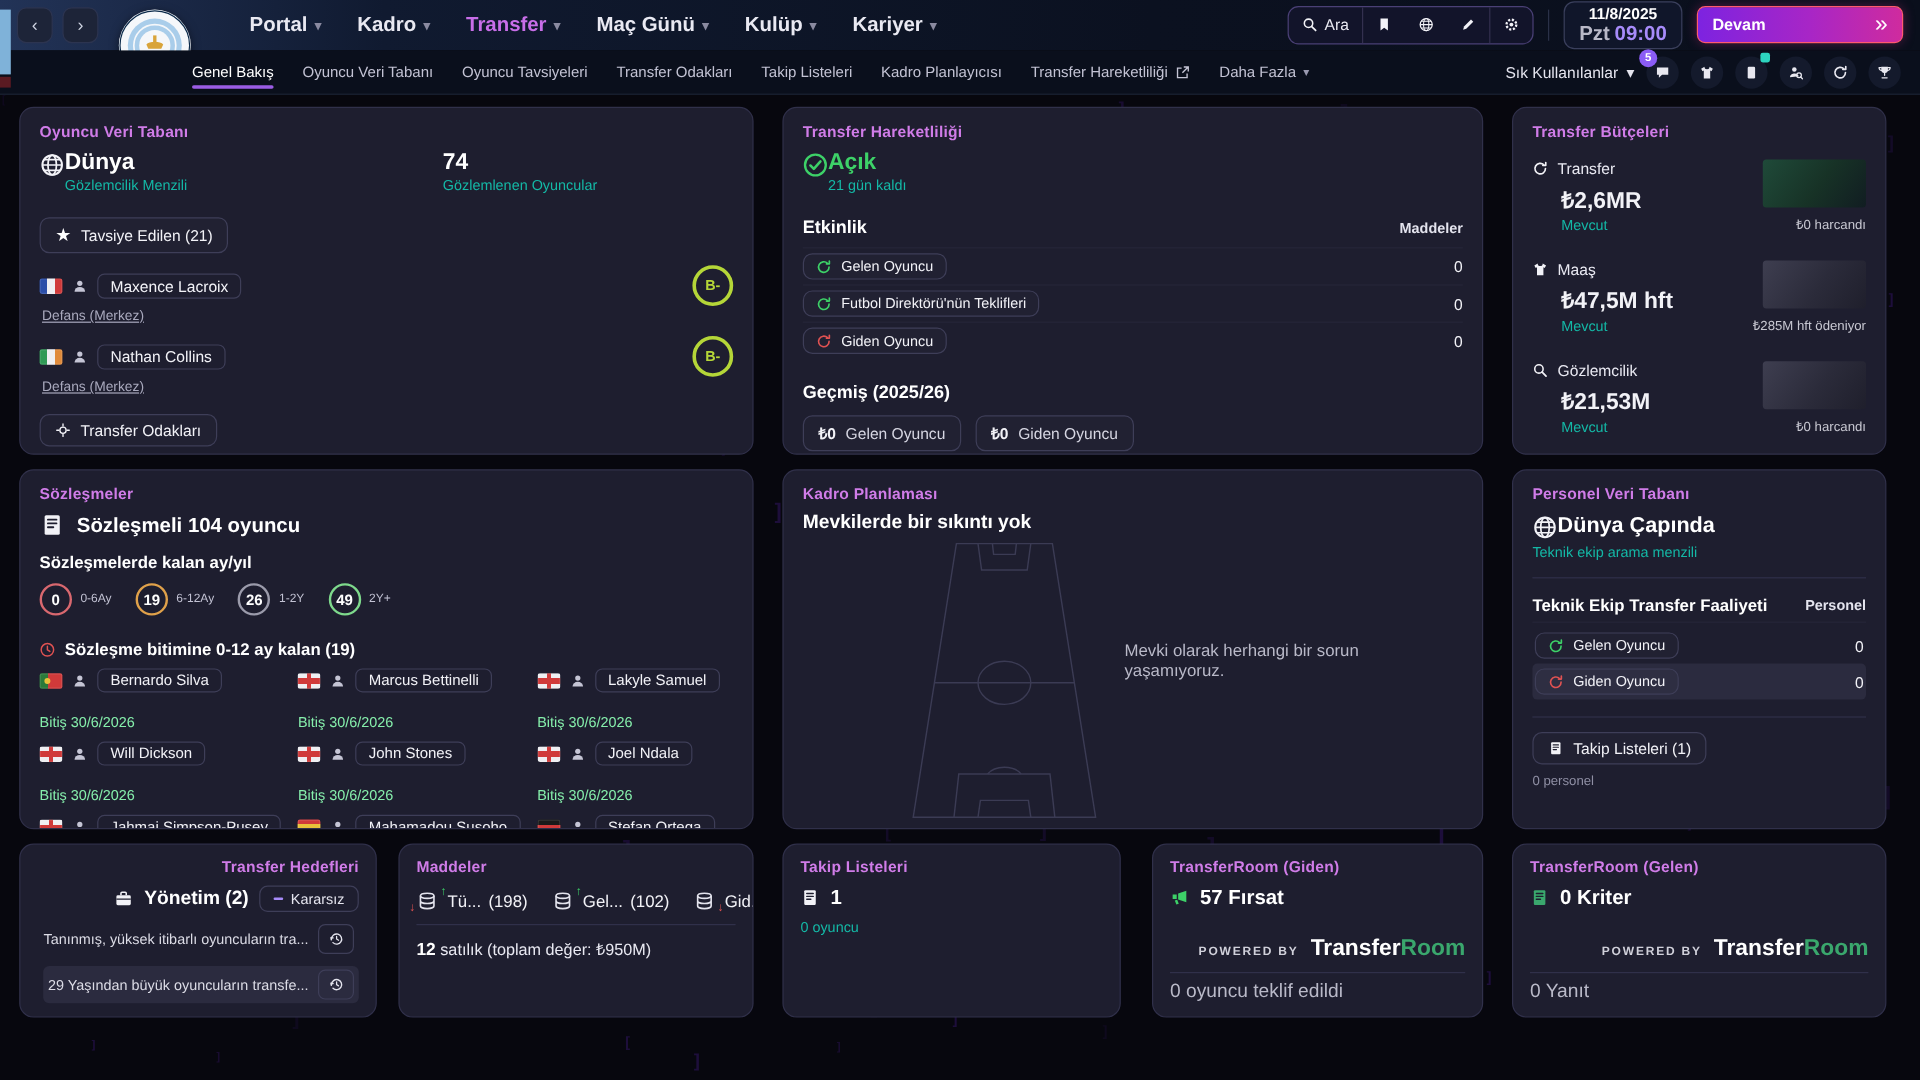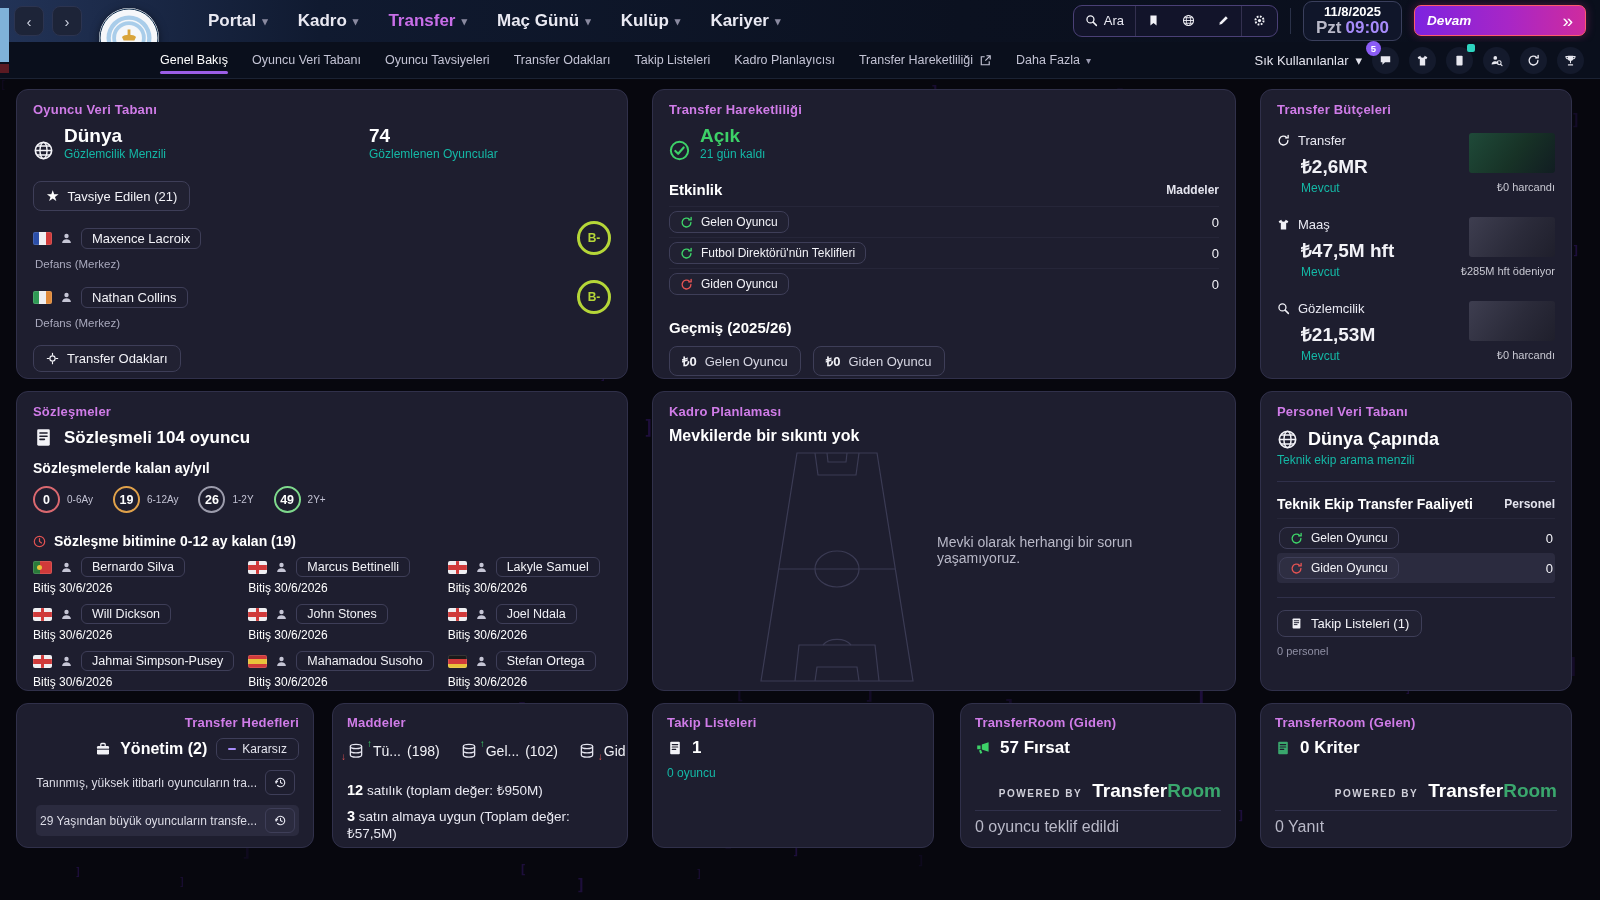--- a/index.html
+++ b/index.html
@@ -22,21 +22,21 @@
   .top-right { margin-left:auto; display:flex; align-items:center; gap:12px; padding-right:14px; }
   .search-cluster { display:flex; align-items:center; height:32px; border:1px solid #4a4076; border-radius:9px; background:#12142a; overflow:hidden; }
   .search-cluster .cell { display:flex; align-items:center; gap:6px; padding:0 11px; height:100%; color:#e9e9f2; font-size:13px; cursor:pointer; }
   .search-cluster .sep { width:1px; height:100%; background:#33304f; }
   .vert-div { width:1px; height:26px; background:#2a3148; }
   .datebox { border:1px solid #3a3f5c; border-radius:9px; background:#10162a; padding:3px 12px; text-align:center; line-height:1.1; cursor:pointer; }
   .datebox .d1 { font-size:13px; font-weight:bold; color:#fff; }
   .datebox .d2 { font-size:17px; color:#b9b9c8; font-weight:bold; }
   .datebox .d2 b { color:#a78bfa; margin-left:4px; }
   .continue-btn { width:172px; height:31px; border:1px solid #ff5a6e; border-radius:7px; background:linear-gradient(90deg,#7d23e0 0%,#a826c6 55%,#cf2b9e 100%); display:flex; align-items:center; padding:0 12px; cursor:pointer; box-shadow:0 0 10px rgba(210,50,140,.35); }
-  .continue-btn .lbl { font-size:13.5px; font-weight:bold; color:#fff;font-style:italic; }
+  .continue-btn .lbl { font-size:13.5px; font-weight:bold; color:#fff; }
   .continue-btn .chev2 { margin-left:auto; font-size:19px; color:#fff; line-height:1; }
 
   
   .subtabs { display:flex; align-items:center; gap:24px; }
   .subtab { position:relative; font-size:12.5px; color:#c3c3d4; cursor:pointer; display:flex; align-items:center; gap:6px; padding:9px 0; }
   .subtab.active { color:#fff; }
   .subtab.active::after { content:""; position:absolute; left:0; right:0; bottom:2px; height:3px; border-radius:2px; background:#9b5de5; }
   .subtab .chev { font-size:10px; color:#9a9ab0; }
   .sub-right { margin-left:auto; display:flex; align-items:center; gap:10px; padding-right:16px; }
   .fav-label { font-size:13px; color:#e4e4ee; display:flex; gap:7px; align-items:center; cursor:pointer; }
@@ -67,25 +67,25 @@
   .prow { display:flex; align-items:center; gap:8px; margin-top:10px; }
   .flag { position:relative; width:19px; height:13px; border-radius:2px; display:inline-block; flex:none; box-shadow:inset 0 0 0 1px rgba(255,255,255,.12); }
   .flag[data-flag="fr"]{background:linear-gradient(90deg,#2b4ea8 33.3%,#efeff2 33.3% 66.6%,#d03a3a 66.6%);}
   .flag[data-flag="ie"]{background:linear-gradient(90deg,#2f9a55 33.3%,#efeff2 33.3% 66.6%,#e08a3a 66.6%);}
   .flag[data-flag="pt"]{background:linear-gradient(90deg,#2a7a3a 38%,#d03a3a 38%);}
   .flag[data-flag="pt"]::after{content:"";position:absolute;left:4px;top:4px;width:5px;height:5px;border-radius:50%;background:#e8c23a;}
   .flag[data-flag="en"]{background:linear-gradient(90deg,rgba(0,0,0,0) 41%,#d03a3a 41% 59%,rgba(0,0,0,0) 59%),linear-gradient(180deg,rgba(0,0,0,0) 32%,#d03a3a 32% 68%,rgba(0,0,0,0) 68%),#efeff2;}
   .flag[data-flag="es"]{background:linear-gradient(180deg,#d03a3a 27%,#e8c23a 27% 73%,#d03a3a 73%);}
   .flag[data-flag="de"]{background:linear-gradient(180deg,#1a1a1a 33.3%,#d03a3a 33.3% 66.6%,#e8c23a 66.6%);}
   .name-chip { border:1px solid #3e3e58; border-radius:6px; padding:2px 10px; font-size:13px; color:#f2f2f7; cursor:pointer; white-space:nowrap; }
-  .pos-text { color:#a9a9bd; font-size:11.5px; margin:3px 0 0 2px; }
+  .pos-text { color:#a9a9bd; font-size:11.5px; margin:3px 0 0 2px;text-decoration:underline; }
   .rating-badge { width:34px; height:34px; border-radius:50%; border:3px solid #b5d638; color:#b5d638; font-size:12px; font-weight:bold; display:flex; align-items:center; justify-content:center; margin-left:auto; flex:none; }
 
   
-  .bigrow { display:flex; align-items:flex-end; gap:10px; }
+  .bigrow { display:flex; align-items:flex-start; }
   .bigval { font-size:19px; font-weight:bold; color:#fff; }
   .h-md { font-size:15px; font-weight:bold; color:#fff; }
   .h-lg { font-size:17px; font-weight:bold; color:#fff; }
 
   
   .act-head { display:flex; align-items:center; }
   .act-head .right { margin-left:auto; font-size:12px; font-weight:bold; color:#e4e4ee; }
   .act-row { display:flex; align-items:center; padding:4px 0; border-top:1px solid #262639; }
   .act-row:first-of-type { border-top:none; }
   .act-row .val { margin-left:auto; font-size:13px; color:#f2f2f7; }
@@ -103,21 +103,21 @@
   .bar-note { font-size:11px; color:#c8c8d2; margin-top:6px; white-space:nowrap; }
 
   
   .bucket-row { display:flex; align-items:center; gap:20px; margin-top:10px; }
   .bucket { display:flex; align-items:center; gap:7px; }
   .circ { width:27px; height:27px; border-radius:50%; border:2.5px solid; display:flex; align-items:center; justify-content:center; font-size:12.5px; font-weight:bold; color:#fff; }
   .circ.red { border-color:#d9686f; } .circ.orange { border-color:#e0a14a; } .circ.gray { border-color:#9b9bab; } .circ.green { border-color:#7ed98c; }
   .bucket .blabel { font-size:10px; color:#c3c3d4; }
   .expiring-grid { display:grid; grid-template-columns:1fr 1fr 1fr; column-gap:14px; row-gap:9px; margin-top:8px; }
   .exp-cell .prow { margin-top:0; }
-  .exp-date { color:#ffffff; font-size:12px; margin-top:4px; }
+  .exp-date { color:#86efac; font-size:12px; margin-top:18px; }
 
   
   .planner-body { display:flex; flex:1; }
   .pitch { margin-left:68px; margin-top:4px; }
   .planner-msg { flex:1; display:flex; align-items:center; justify-content:center; color:#b9b9c8; font-size:14px; padding-bottom:30px; }
 
   
   .staff-row { display:flex; align-items:center; padding:4px 2px; border-radius:4px; }
   .staff-row.hl { background:#2b2b3f; }
   .staff-row .val { margin-left:auto; font-size:13px; }
@@ -948,21 +948,20 @@
             <span class="clause-tab">
               <span class="coins-wrap"><svg class="ic" style="width:18px;height:18px;">
                     <use href="#i-coins"></use>
                   </svg><span class="arr down" style="bottom:-2px;right:-5px;">↓</span></span>
               <span>Gid...</span>
 
             </span>
           </div>
           <div class="divider" style="margin:10px 0 2px 0;"></div>
           <div class="clause-line"><b>12</b><span> satılık (toplam değer: ₺950M)</span></div>
-          <div class="clause-line"><b>3</b><span> satın almaya uygun (Toplam değer: ₺57,5M)</span></div>
         </section>
       </div>
 
       <div class="bottom-cell" style="gap:26px;">
         <section class="panel small-p" style="flex:0 0 282px;">
           <div class="panel-title">Takip Listeleri</div>
           <div style="display:flex; align-items:center; gap:9px;">
             <svg class="ic white">
                 <use href="#i-doc"></use>
               </svg>

